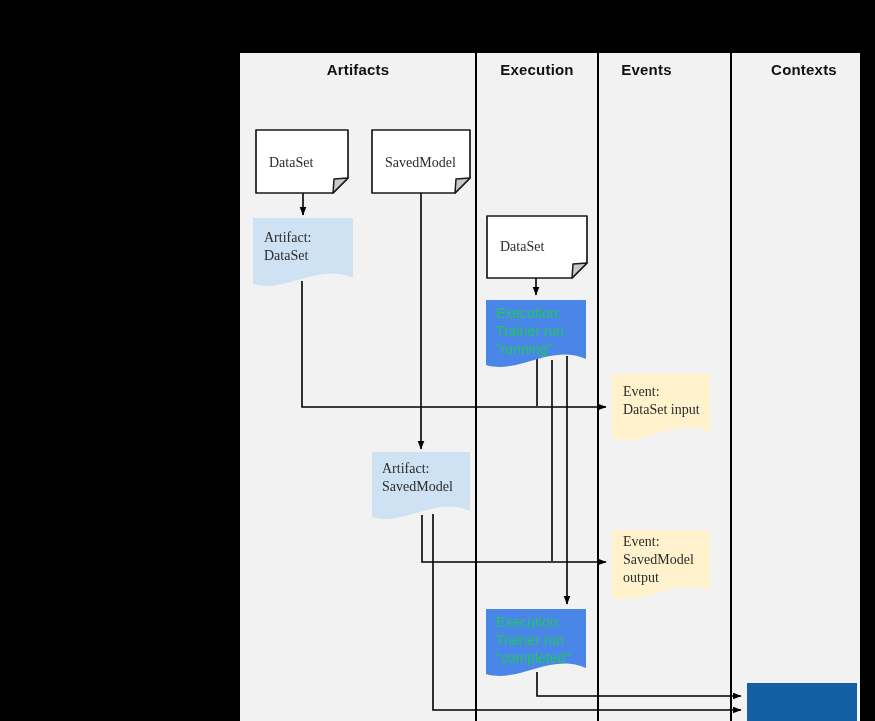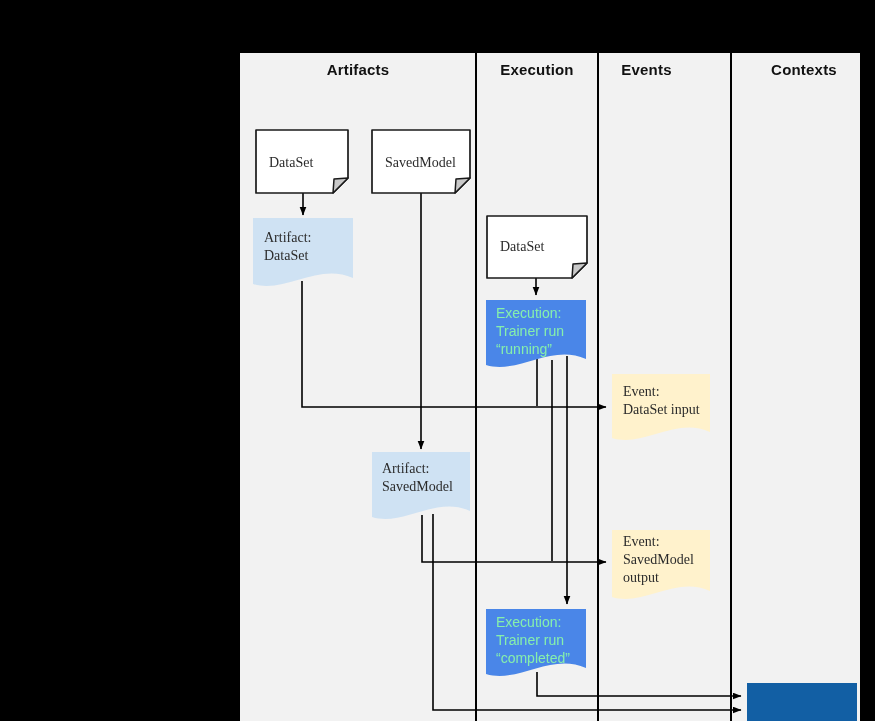--- a/index.html
+++ b/index.html
@@ -4,21 +4,21 @@
 <style>
   html,body{margin:0;padding:0;background:#000;}
   .stage{position:relative;width:875px;height:721px;background:#000;overflow:hidden;
          font-family:"Liberation Sans", sans-serif;margin-top:45px;}
   .canvas{position:absolute;left:240px;top:8px;width:620px;height:702px;background:#f2f2f2;}
   svg.overlay{position:absolute;left:0;top:0;width:875px;height:721px;}
   .col-header{position:absolute;top:16px;font-size:15px;font-weight:bold;color:#111;
               text-align:center;letter-spacing:.2px;}
   .node-label{position:absolute;font-size:14px;line-height:18px;white-space:pre-line;}
   .lbl-dark{color:#2b2b2b;font-family:Liberation Serif, serif;}
-  .lbl-light{color:#86efac;}
+  .lbl-light{color:#22c55e;}
 </style>
 </head>
 <body>
 
 <div class="stage">
   <div class="canvas"></div>
 
   <svg class="overlay" viewBox="0 0 875 721">
     <defs>
       <marker id="arrow" markerUnits="userSpaceOnUse" markerWidth="10" markerHeight="9" refX="8.5" refY="3.5" orient="auto">

